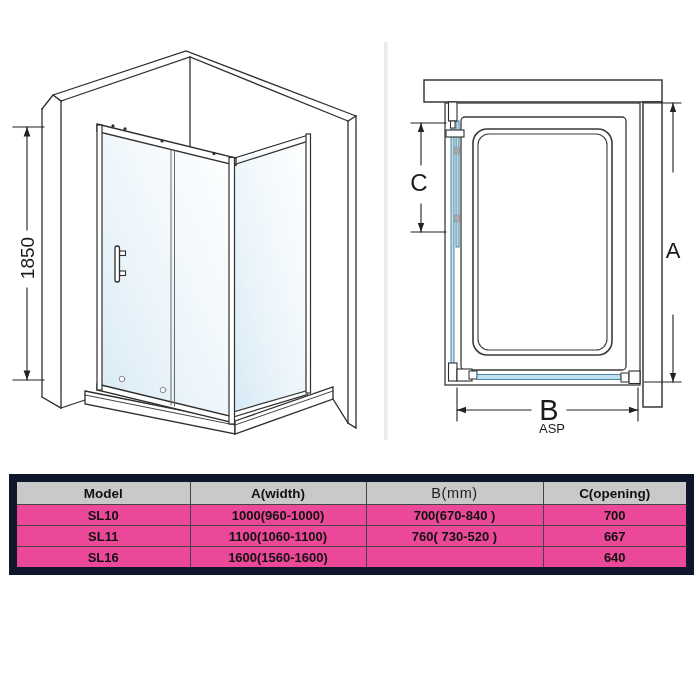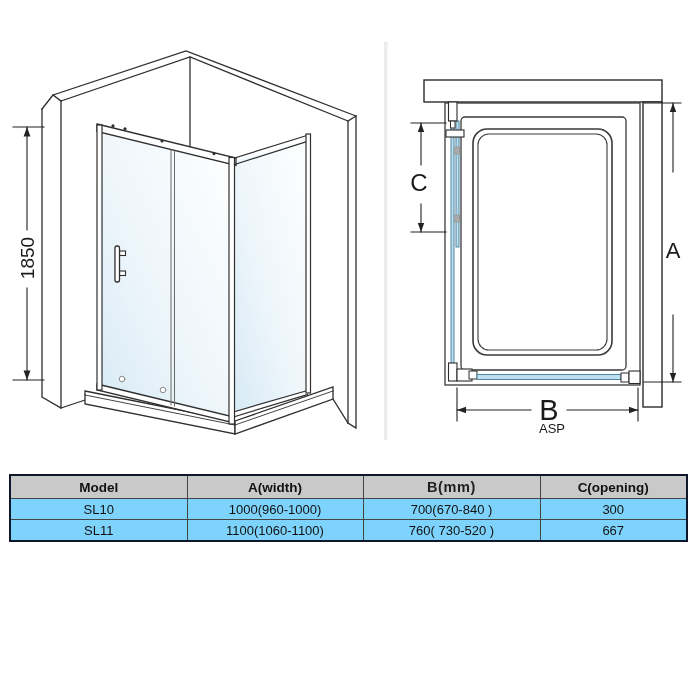--- a/index.html
+++ b/index.html
@@ -2,28 +2,28 @@
 <html><head>
 <meta charset="utf-8">
 <style>
   html,body{margin:0;padding:0;background:#ffffff;}
   body{width:700px;height:700px;position:relative;overflow:hidden;
        font-family:"Liberation Sans",sans-serif;color:#1a1a1a;}
   svg text{font-family:"Liberation Sans",sans-serif;}
   .diagram-wrap{position:absolute;left:0;top:0;width:700px;height:462px;}
   table.spec{position:absolute;left:9px;top:474px;width:679px;
              border-collapse:collapse;table-layout:fixed;
-             border:2px solid #0f172a;background:#7dd3fc;}
+             border:8px solid #0f172a;background:#ec4899;}
   table.spec th,table.spec td{border:1px solid #454545;text-align:center;
              vertical-align:middle;padding:0;overflow:hidden;white-space:pre;}
   table.spec thead th{background:#c9c9c9;height:22px;
              font-weight:bold;font-size:13.5px;color:#111;}
-  table.spec thead th.b-head{font-weight:700;font-size:14.5px;
+  table.spec thead th.b-head{font-weight:400;font-size:14.5px;
              letter-spacing:.6px;color:#1f1f1f;}
-  table.spec tbody td{height:20px;font-weight:normal;font-size:13px;color:#111;}
+  table.spec tbody td{height:20px;font-weight:bold;font-size:13px;color:#111;}
 </style>
 </head>
 <body>
 
 <div class="diagram-wrap">
 <svg width="700" height="462" viewBox="0 0 700 462">
   <defs>
     <linearGradient id="glass3d" x1="1" y1="0" x2="0" y2="1">
       <stop offset="0" stop-color="#ffffff"></stop>
       <stop offset="0.55" stop-color="#eef6fb"></stop>
@@ -156,22 +156,28 @@
       <th>A(width)</th>
       <th class="b-head">B(mm)</th>
       <th>C(opening)</th>
     </tr>
   </thead>
   <tbody>
     <tr>
       <td>SL10</td>
       <td>1000(960-1000)</td>
       <td>700(670-840 )</td>
-      <td>300</td>
+      <td>700</td>
     </tr>
     <tr>
       <td>SL11</td>
       <td>1100(1060-1100)</td>
       <td>760( 730-520 )</td>
       <td>667</td>
     </tr>
+    <tr>
+      <td>SL16</td>
+      <td>1600(1560-1600)</td>
+      <td></td>
+      <td>640</td>
+    </tr>
   </tbody>
 </table>
 
 </body></html>

